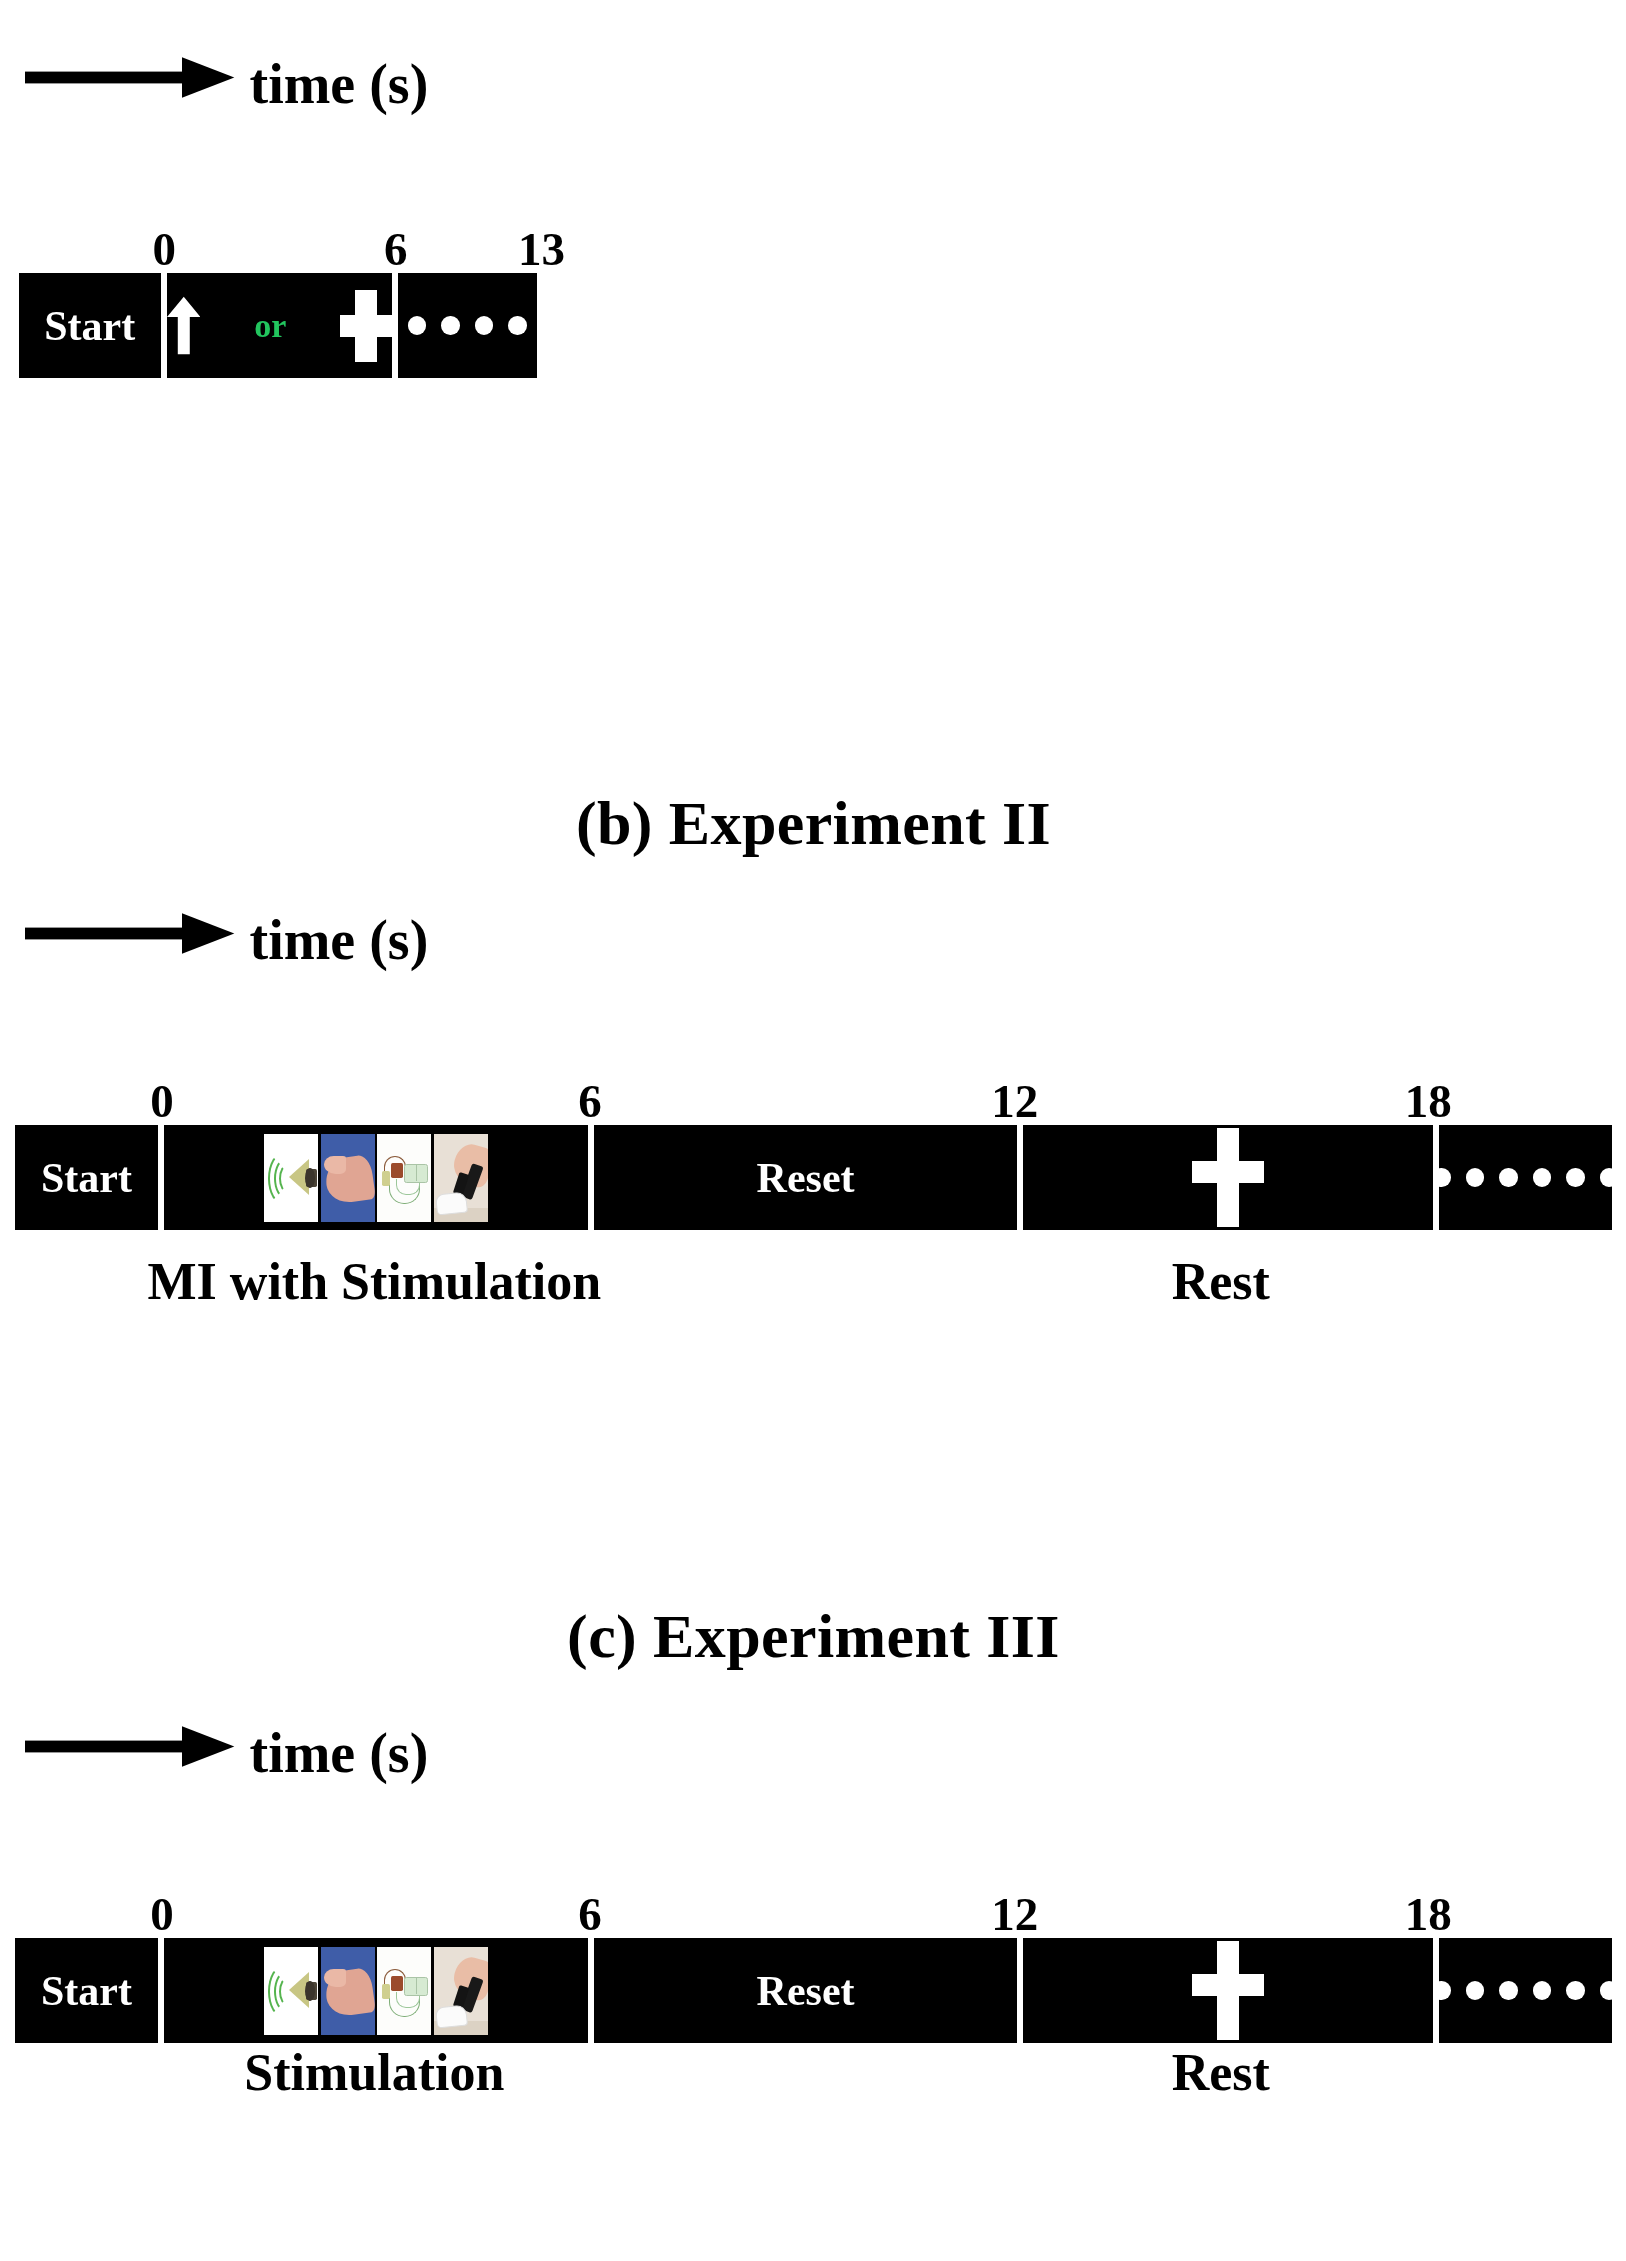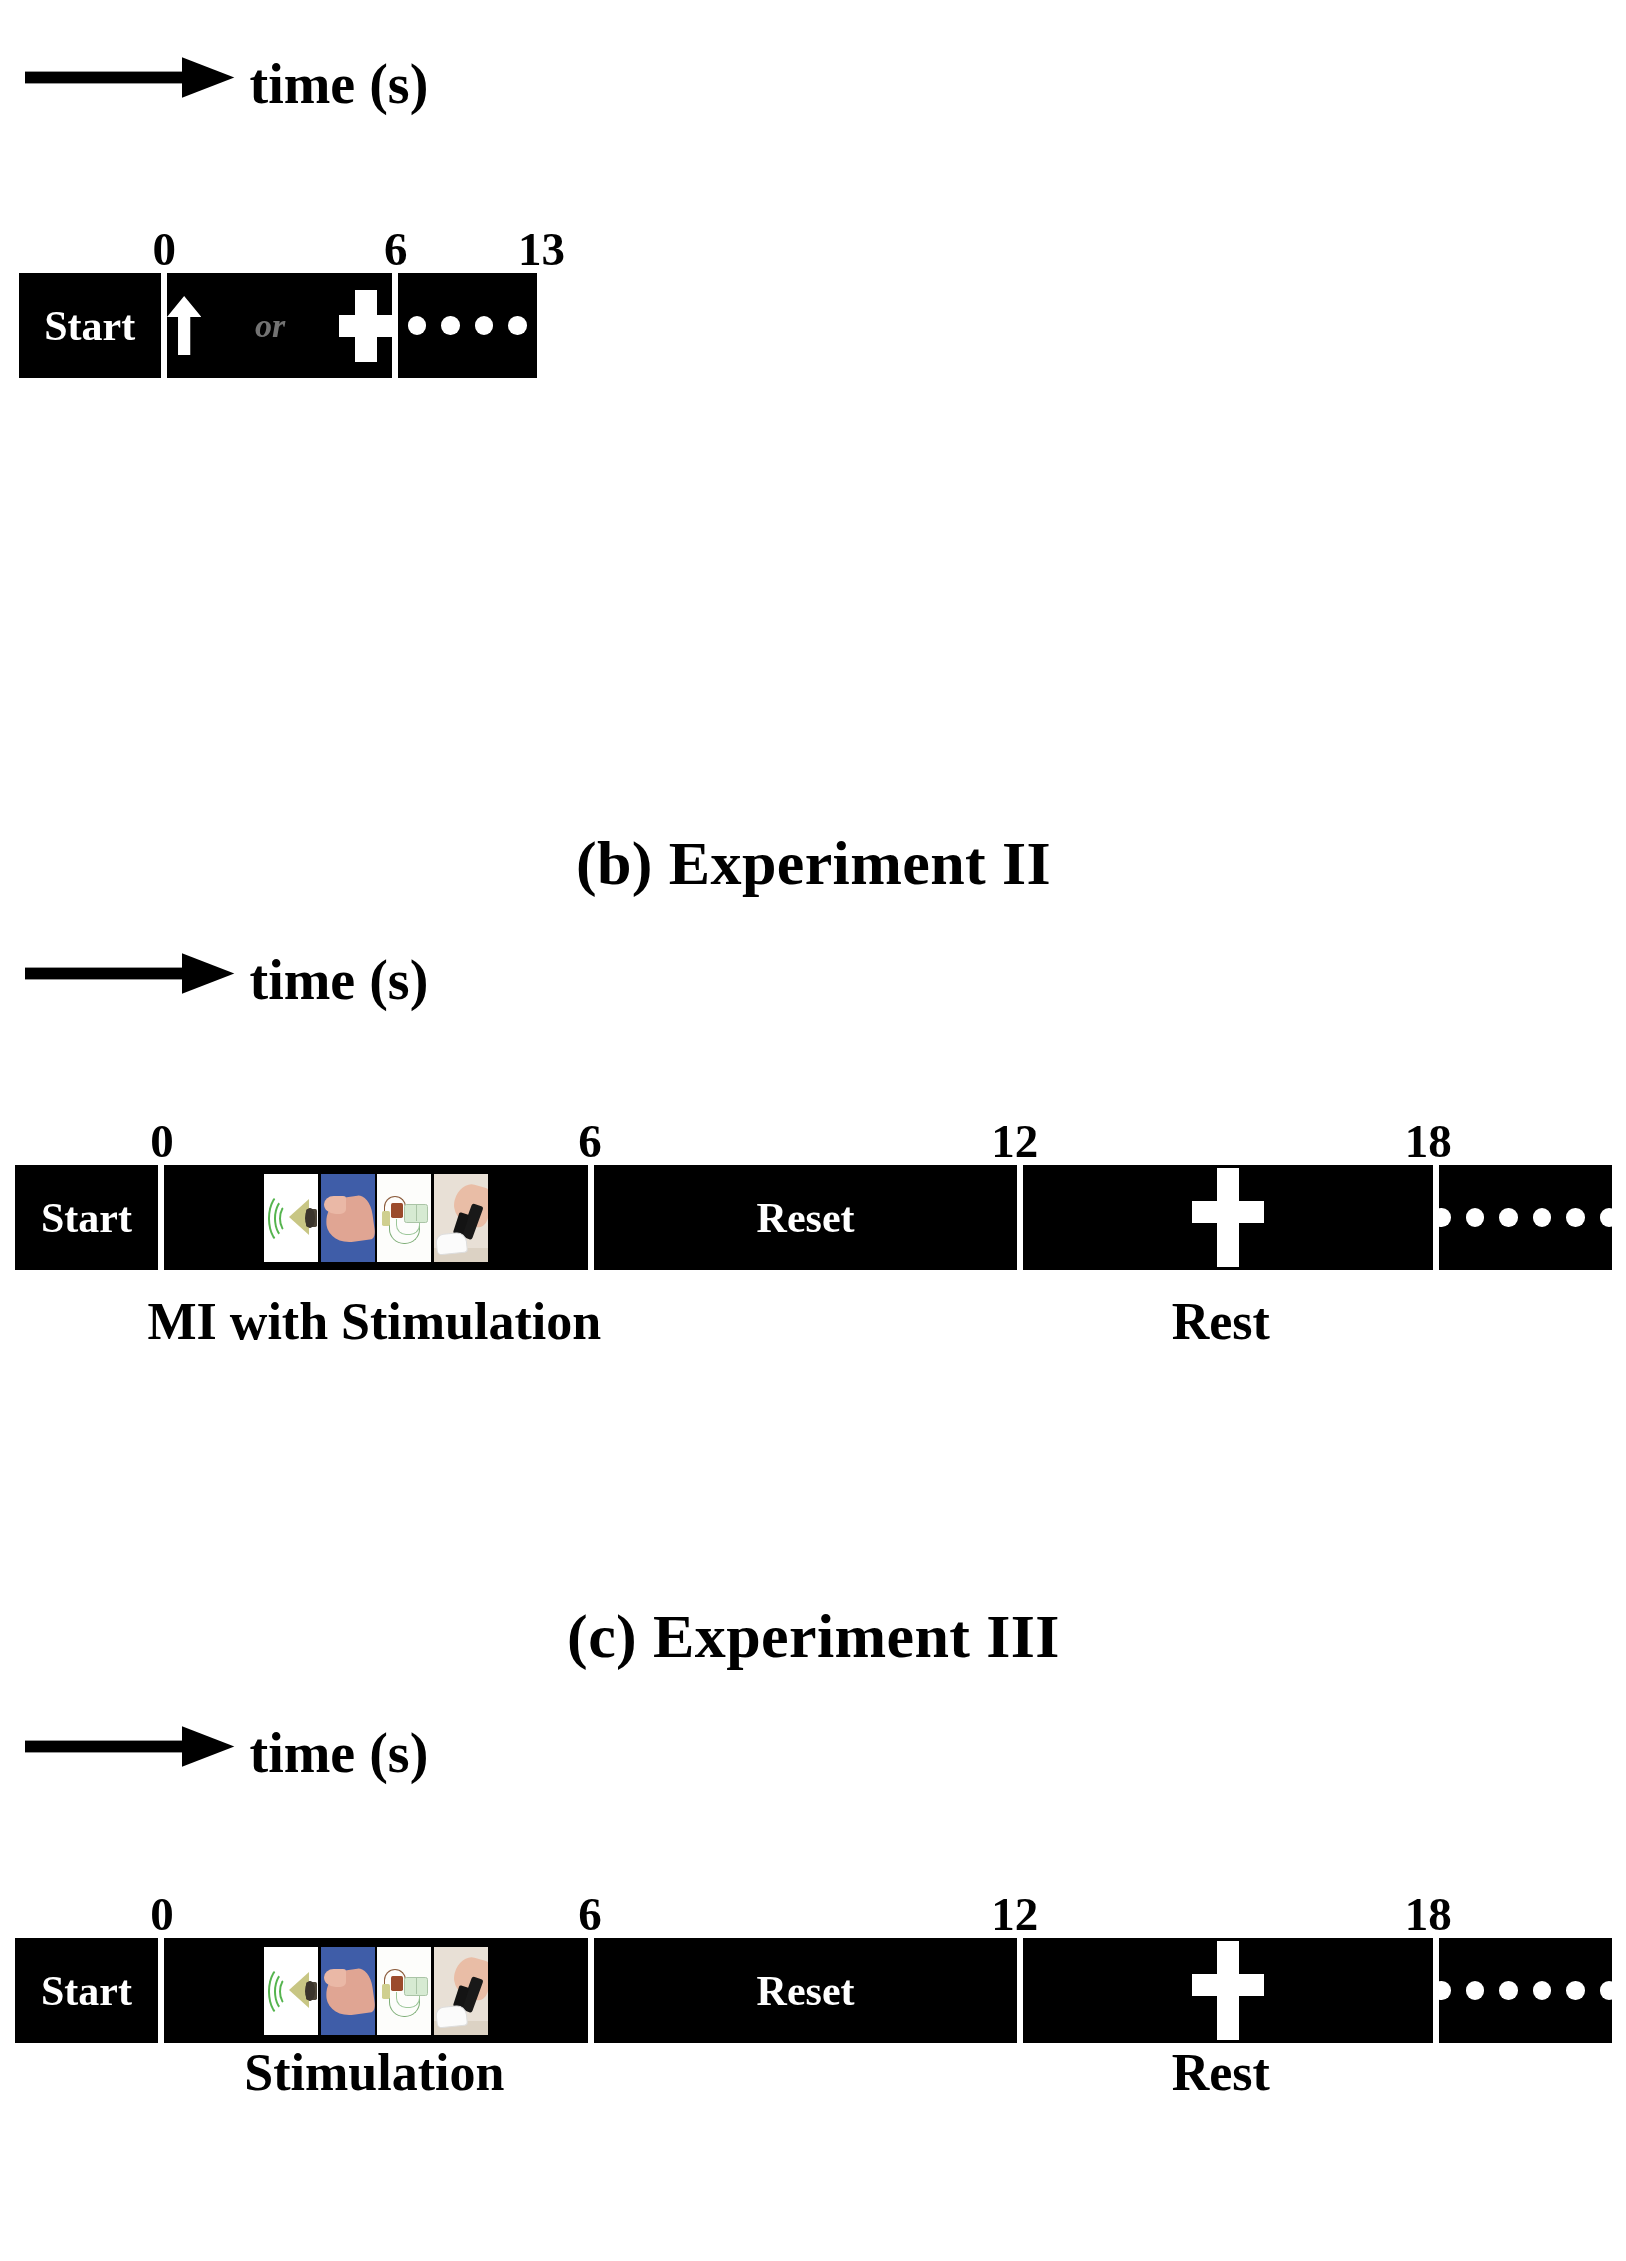--- a/index.html
+++ b/index.html
@@ -102,25 +102,24 @@
     background: #ffffff;
   }
   .plus::before { left: 50%; top: 0; width: 22px; height: 72px; transform: translateX(-50%); }
   .plus::after  { top: 50%; left: 0; height: 22px; width: 72px; transform: translateY(-50%); }
 
   .plus.tall { width: 72px; height: 99px; }
   .plus.tall::before { height: 99px; }
   .plus.tall::after  { top: 44%; }
 
   .or-word {
-    color: #737373;
+    color: #22c55e;
     font-size: 34px;
     font-weight: bold;
     margin: 0 54px;
-    font-style: italic;
   }
 
   .dots { display: flex; align-items: center; gap: 15px; }
   .dots .dot {
     width: 18.5px; height: 18.5px;
     border-radius: 50%;
     background: #ffffff;
   }
 
   
@@ -296,21 +295,21 @@
             <i class="dot"></i>
             <i class="dot"></i>
         </span>
       </div>
 
     </div>
 
   </div>
 </div>
 
-<div class="panel" id="panel-b" style="top:828px;">
+<div class="panel" id="panel-b" style="top:788px;">
 
   <div class="panel-title">(b) Experiment II</div>
 
   <div class="time-row" style="margin-top:49px;">
     <svg class="arrow" viewBox="0 0 250 60">
       <rect x="0" y="23" width="196" height="14" fill="#000"></rect>
       <polygon points="186,6 248,30 186,54" fill="#000"></polygon>
     </svg>
     <div class="time-label">time (s)</div>
   </div>

